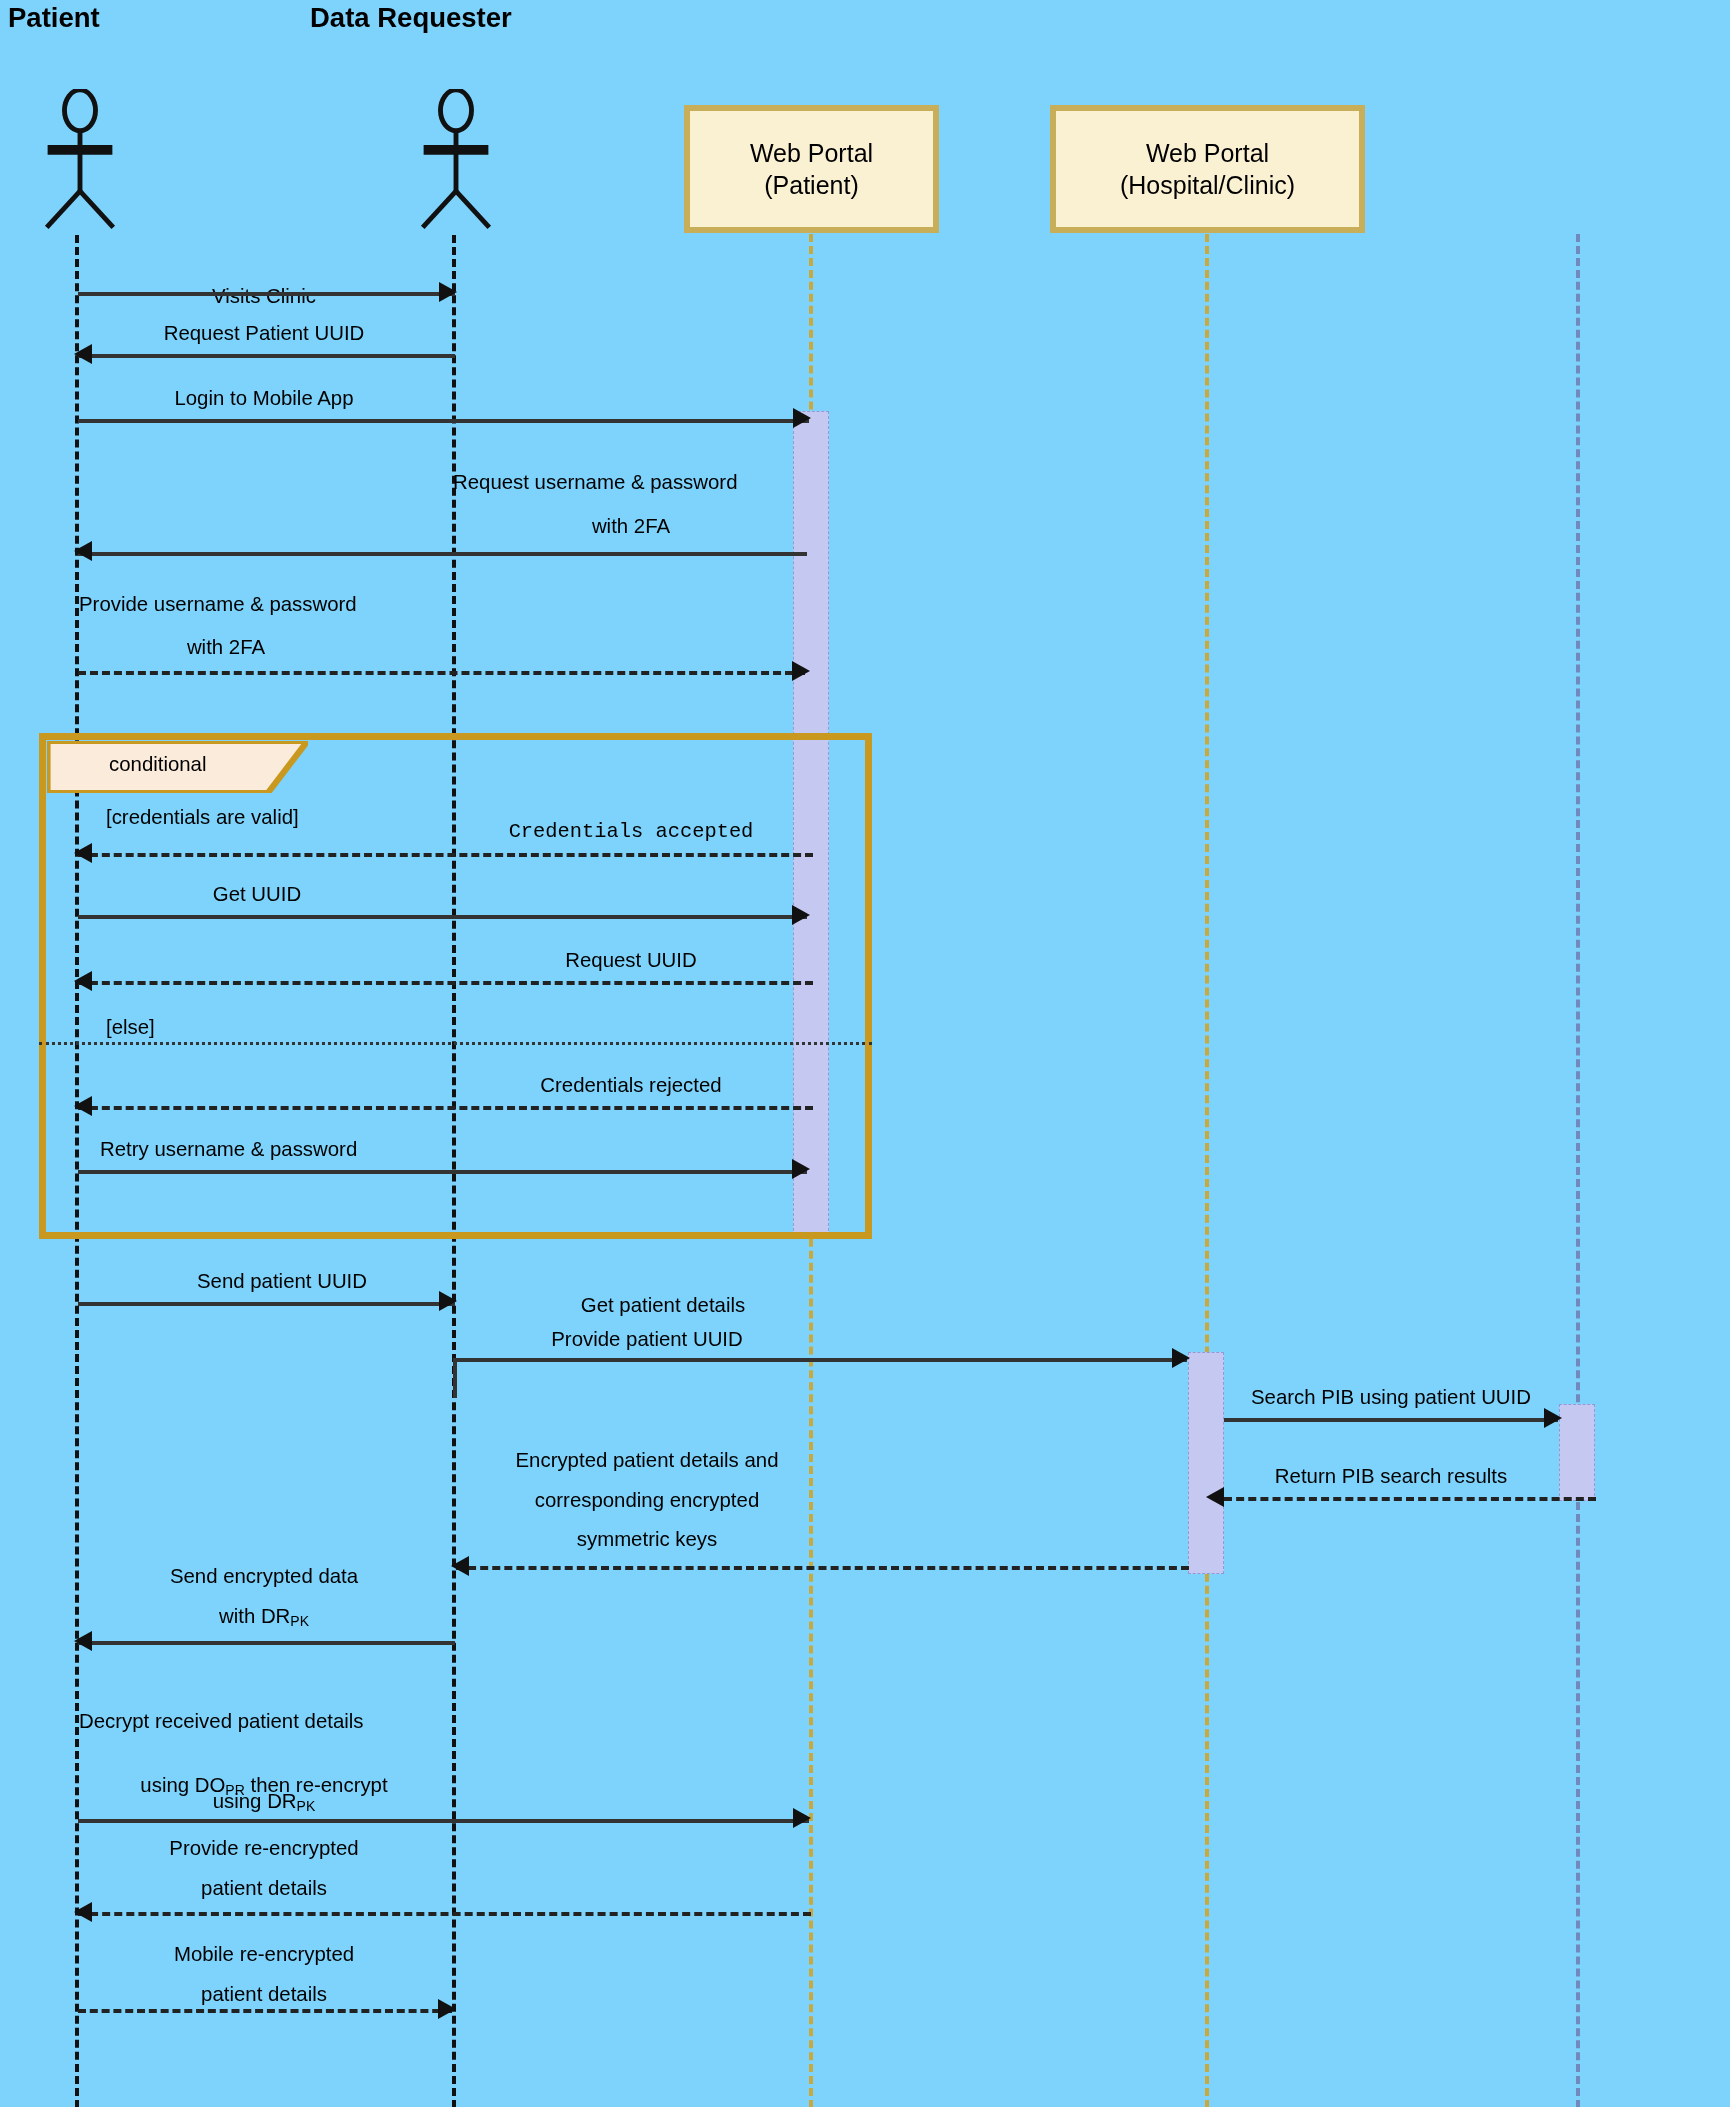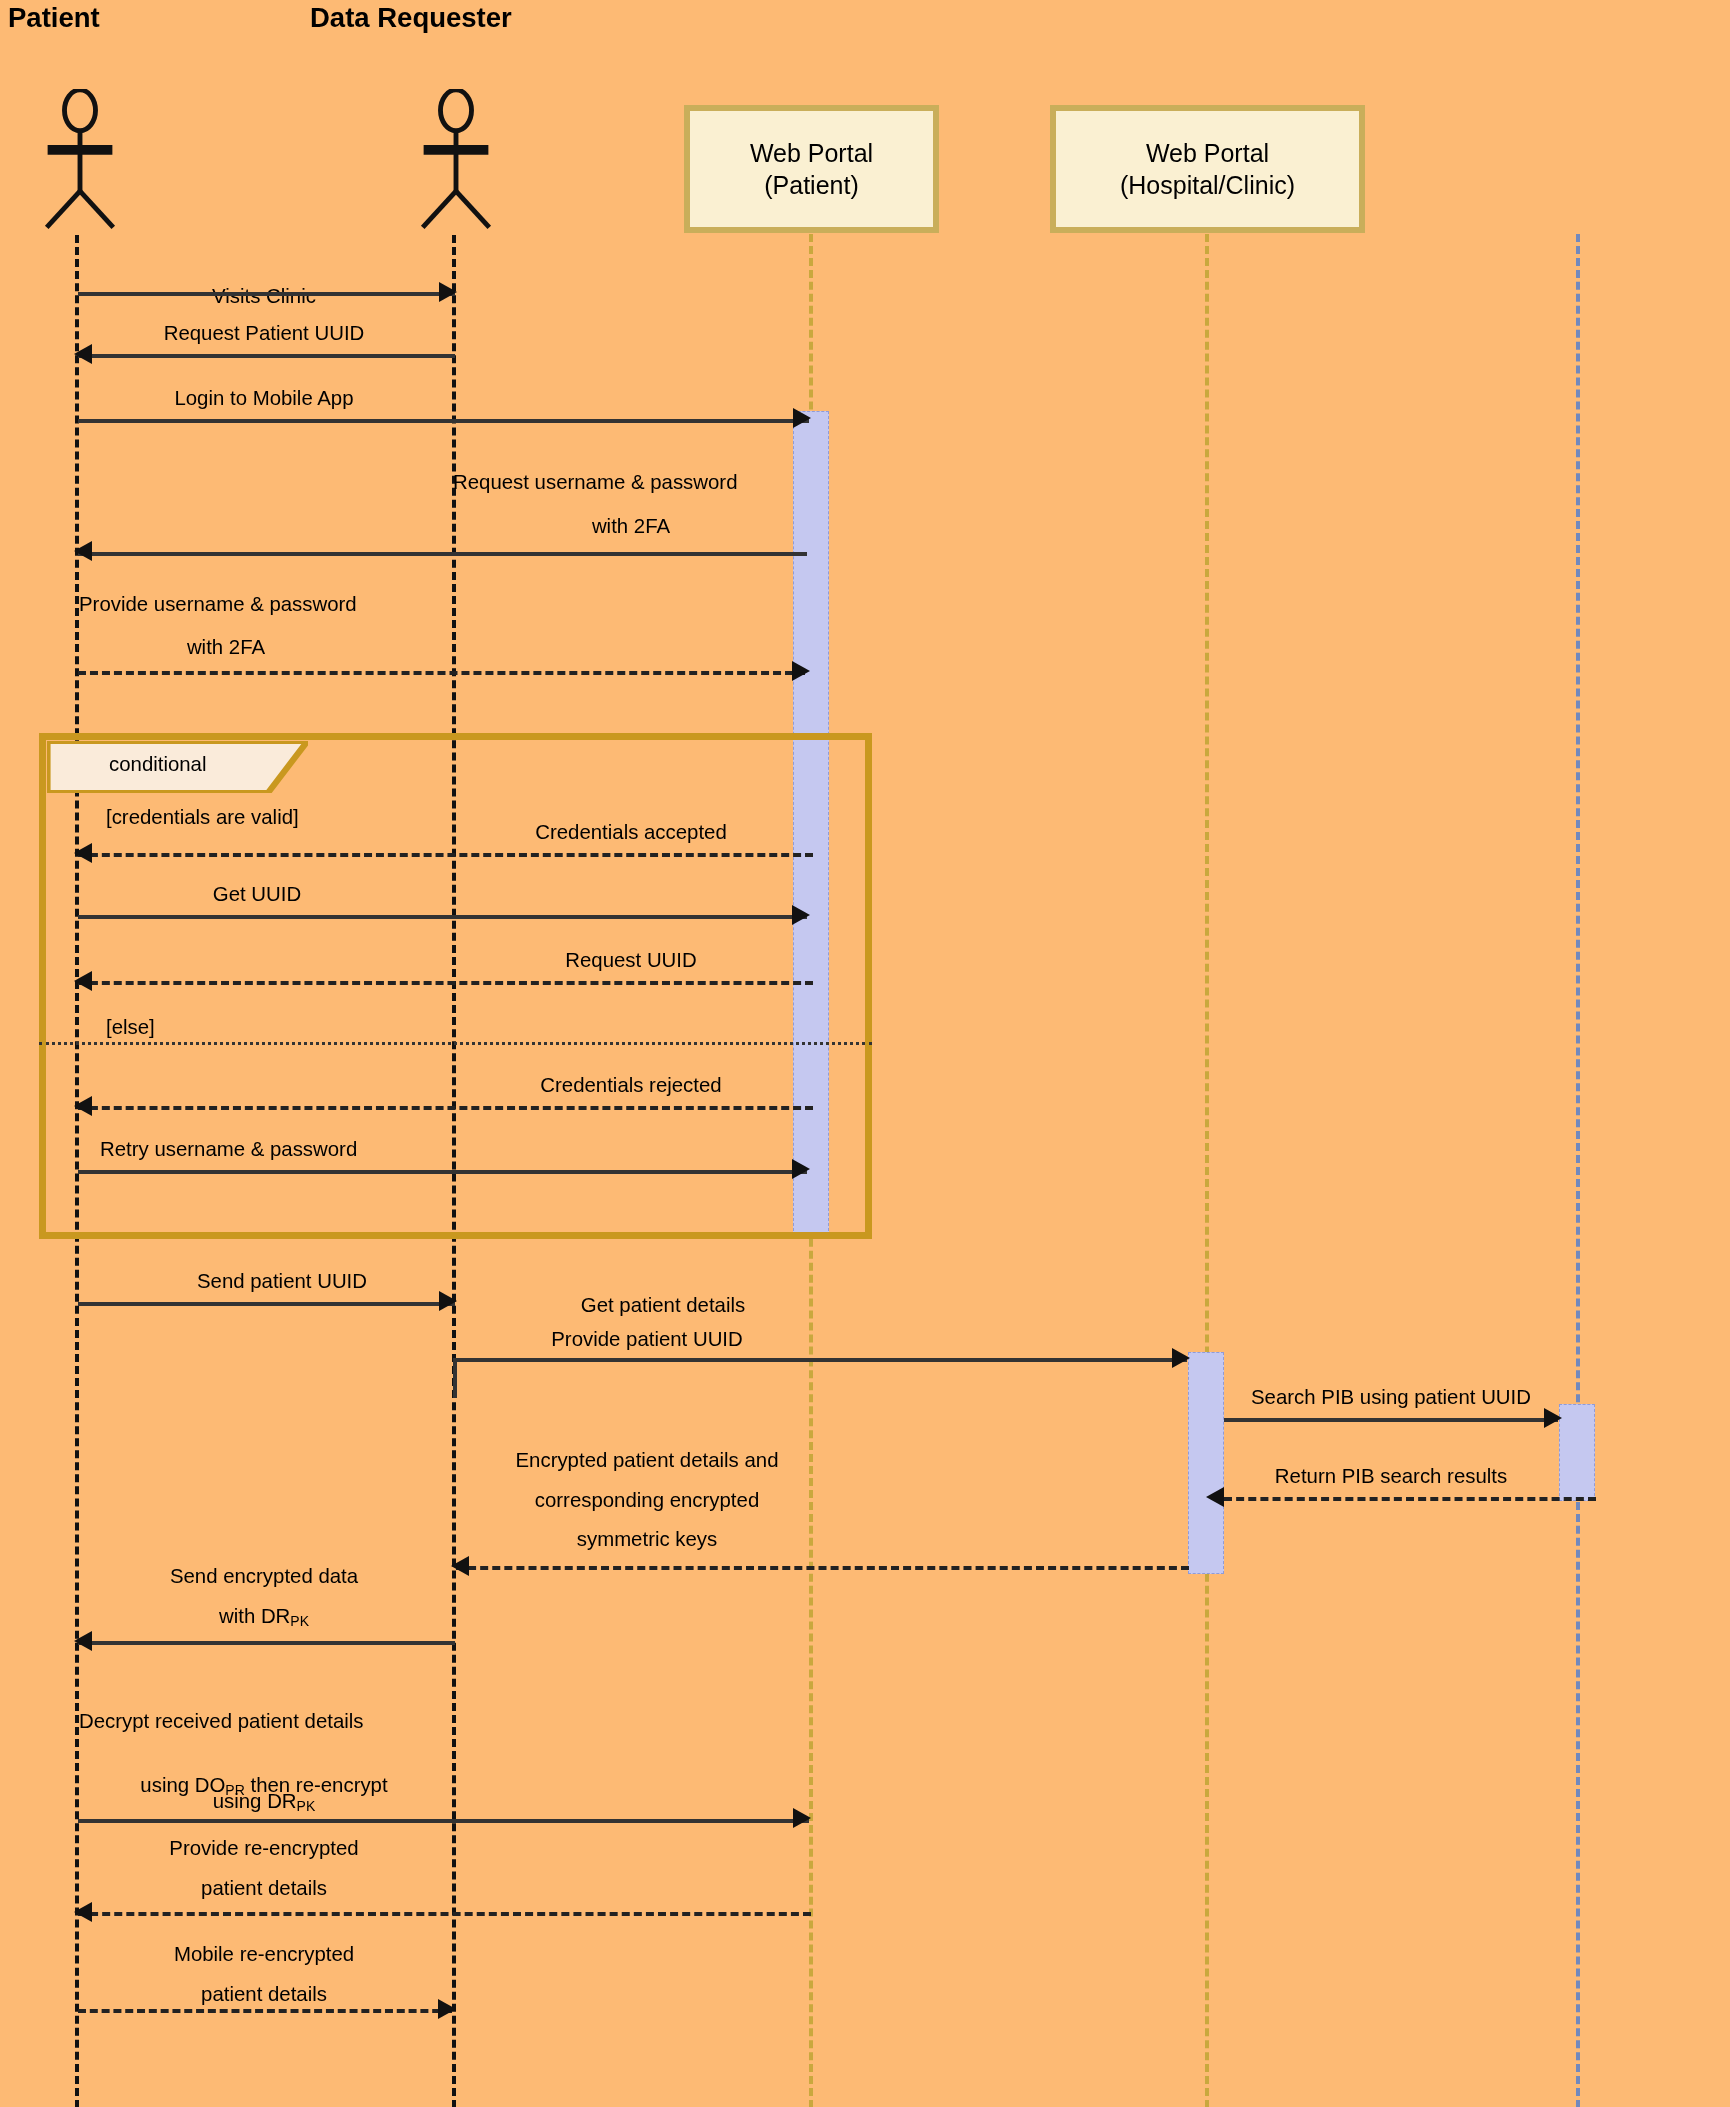--- a/index.html
+++ b/index.html
@@ -1,17 +1,17 @@
 <!DOCTYPE html>
 <html style="font-size:7px"><head>
 <meta charset="utf-8">
 <style>
   html,body{margin:0;padding:0;background:#ffffff;}
   body{font-family:"Liberation Sans", sans-serif;}
-  #canvas{position:relative;width:1731px;height:2108px;background:#fdba74;overflow:hidden;}
+  #canvas{position:relative;width:1731px;height:2108px;background:#7dd3fc;overflow:hidden;}
 
   
   .actor-title{position:absolute;font-weight:bold;font-size:27.5px;color:#000;white-space:nowrap;}
 
   
   .stick{position:absolute;}
   
   .pbox{position:absolute;box-sizing:border-box;display:flex;flex-direction:column;
         align-items:center;justify-content:center;text-align:center;
         font-size:25px;color:#000;line-height:1.28;}
@@ -123,21 +123,21 @@
   <div class="msglabel" style="left:453px;top:472px;">Request username &amp; password</div>
   <div class="msglabel ctr" style="left:631px;top:516px;">with 2FA</div>
   <div class="msgline solid" style="left:78px;top:552px;width:729px;"></div>
   <div class="arrowL" style="left:74px;top:541px;"></div>
 
   <div class="msglabel" style="left:79px;top:594px;">Provide username &amp; password</div>
   <div class="msglabel ctr" style="left:226px;top:637px;">with 2FA</div>
   <div class="msgline dash" style="left:78px;top:671px;width:727px;"></div>
   <div class="arrowR" style="left:792px;top:661px;"></div>
 
-  <div class="msglabel ctr" style="left:631px;top:822px;">Credentials accepted</div>
+  <div class="msglabel ctr" style="left:631px;top:822px;font-family:Liberation Mono, monospace;">Credentials accepted</div>
   <div class="msgline dash" style="left:78px;top:853px;width:735px;"></div>
   <div class="arrowL" style="left:74px;top:843px;"></div>
 
   <div class="msglabel ctr" style="left:257px;top:884px;">Get UUID</div>
   <div class="msgline solid" style="left:78px;top:915px;width:729px;"></div>
   <div class="arrowR" style="left:792px;top:905px;"></div>
 
   <div class="msglabel ctr" style="left:631px;top:950px;">Request UUID</div>
   <div class="msgline dash" style="left:78px;top:981px;width:735px;"></div>
   <div class="arrowL" style="left:74px;top:971px;"></div>

